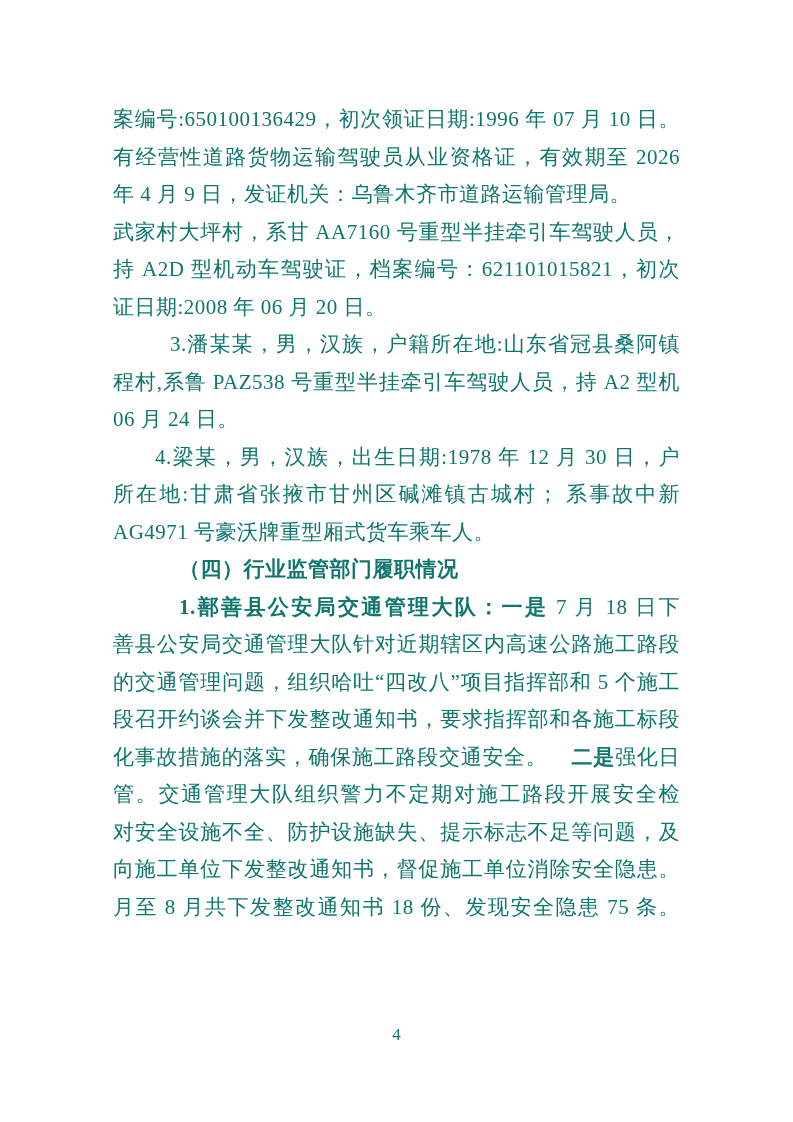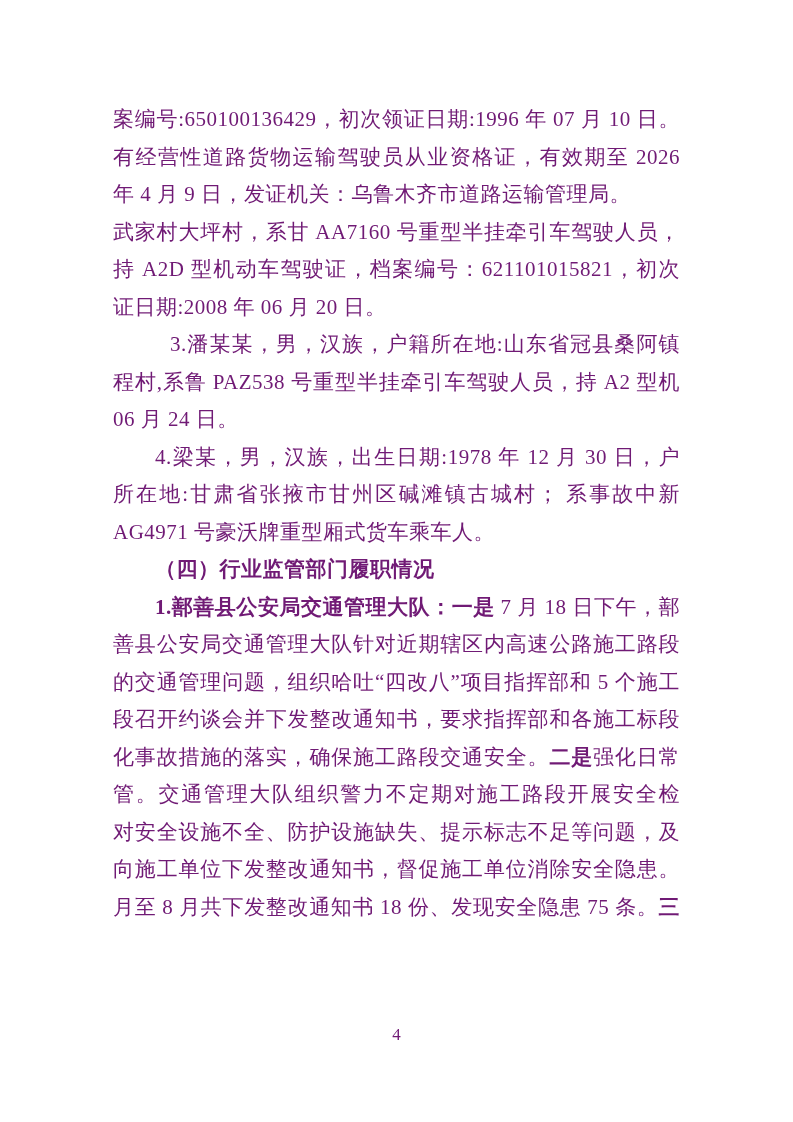--- a/index.html
+++ b/index.html
@@ -5,21 +5,21 @@
   html, body {
     margin: 0;
     padding: 0;
     background: #ffffff;
   }
   .page {
     position: relative;
     width: 793px;
     height: 1122px;
     background: #ffffff;
-    color: #701a75;
+    color: #0f766e;
     font-family: "Liberation Serif", "DejaVu Serif", serif;
     overflow: hidden;
   }
   .body-text {
     position: absolute;
     left: 113px;
     top: 101px;
     width: 567px;
   }
   .line {
@@ -37,20 +37,21 @@
     text-align-last: left;
   }
   .line.indent {
     text-indent: 42px;
   }
   .line.indent-deep {
     text-indent: 57px;
   }
   .line b {
     font-weight: 700;
+    margin-left: 24px;
   }
   .page-footer {
     position: absolute;
     left: 0;
     right: 0;
     top: 1023px;
     text-align: center;
     font-size: 17px;
     line-height: 24px;
   }

